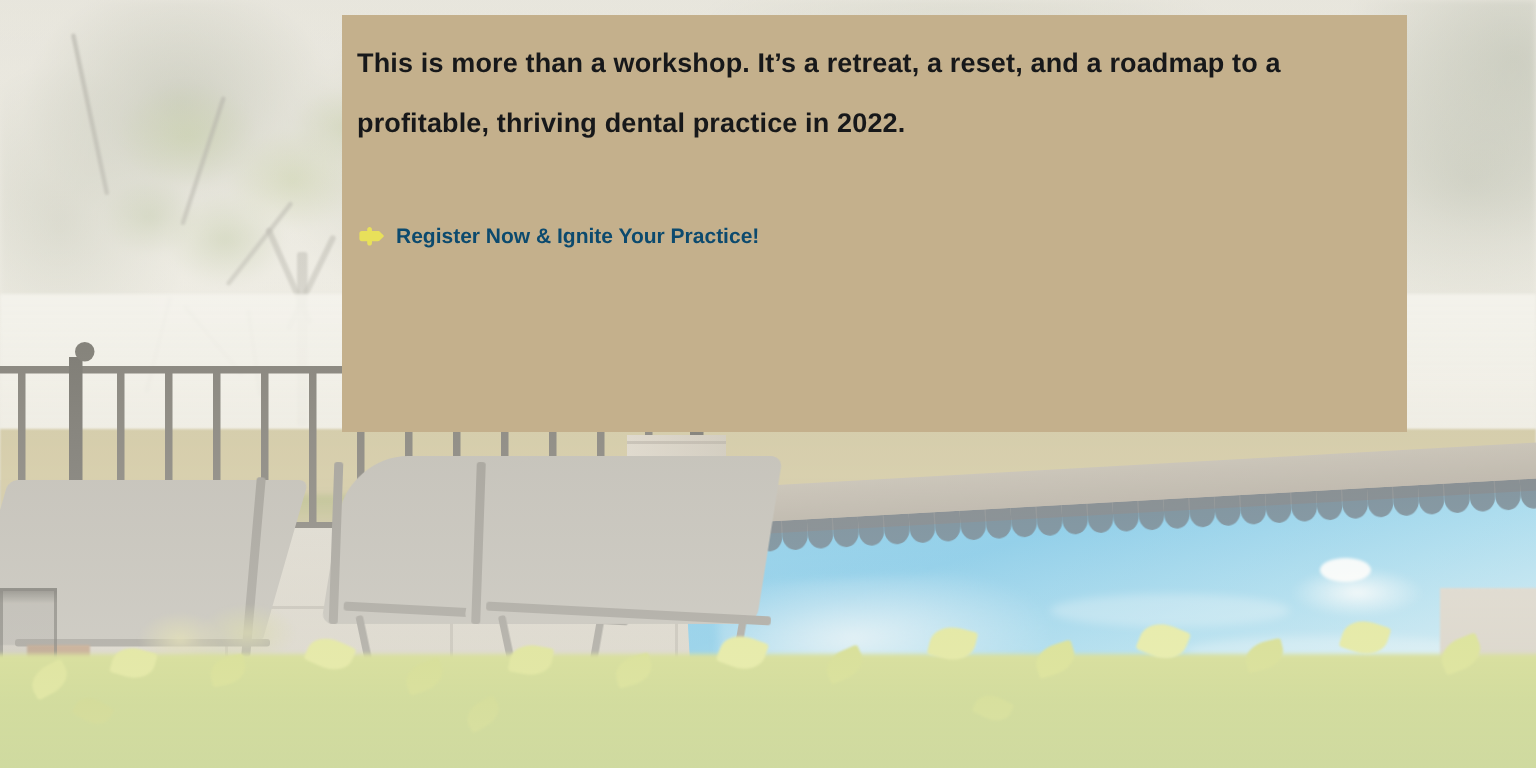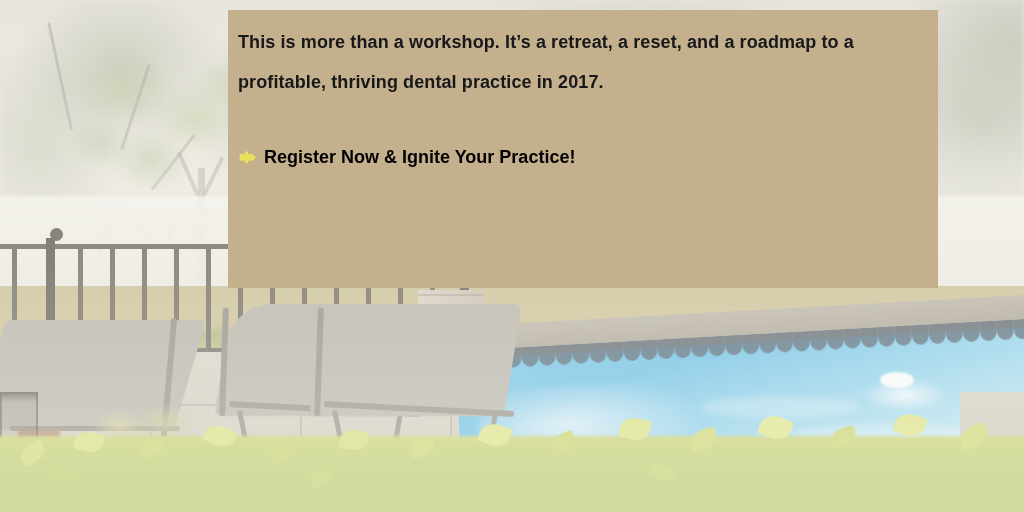--- a/index.html
+++ b/index.html
@@ -317,22 +317,22 @@
     white-space: pre-wrap;
   }
   .para.gap { margin-top: 40px; }
   .cta {
     margin-top: 43px;
     display: flex;
     align-items: center;
     gap: 7px;
   }
   .cta-text {
-    color: #000000;
-    font-size: 18px;
+    color: #0c4a6e;
+    font-size: 14px;
     font-weight: bold;
     line-height: 24px;
   }
   .hand-icon {
     display: inline-block;
     width: 19px;
     height: 19px;
     flex: 0 0 auto;
   }
 </style>
@@ -484,21 +484,21 @@
       <div class="leaf" style="left:60px;top:58px;width:24px;height:16px;background:#b9c75c;transform:rotate(30deg);"></div>
       <div class="leaf" style="left:320px;top:60px;width:24px;height:16px;background:#bccb5f;transform:rotate(-30deg);"></div>
       <div class="leaf" style="left:660px;top:56px;width:24px;height:16px;background:#bfce61;transform:rotate(26deg);"></div>
     </div>
 
     <div class="photo-wash"></div>
   </div>
 
   <div class="panel">
 
-    <p class="para">This is more than a workshop. It’s a retreat, a reset, and a roadmap to a profitable, thriving dental practice in 2017.</p>
+    <p class="para">This is more than a workshop. It’s a retreat, a reset, and a roadmap to a profitable, thriving dental practice in 2022.</p>
 
 
     <div class="cta">
       <span class="hand-icon">
         <svg viewBox="0 0 24 24" width="19" height="19" aria-hidden="true">
           <path fill="#e8e05a" d="M2 9.6c0-1.1.9-2 2-2h4.6V6.2c0-1.1.9-2 2-2s2 .9 2 2v1.4h5.1c.9 0 1.7.5 2.1 1.2l2.5 2.3c.4.4.4 1 0 1.4l-2.6 2.5c-.4.7-1.2 1.2-2.1 1.2h-5v1.6c0 1.1-.9 2-2 2s-2-.9-2-2v-1.6H4c-1.1 0-2-.9-2-2V9.6z"></path>
         </svg>
       </span>
       <span class="cta-text">Register Now &amp; Ignite Your Practice!</span>
     </div>

